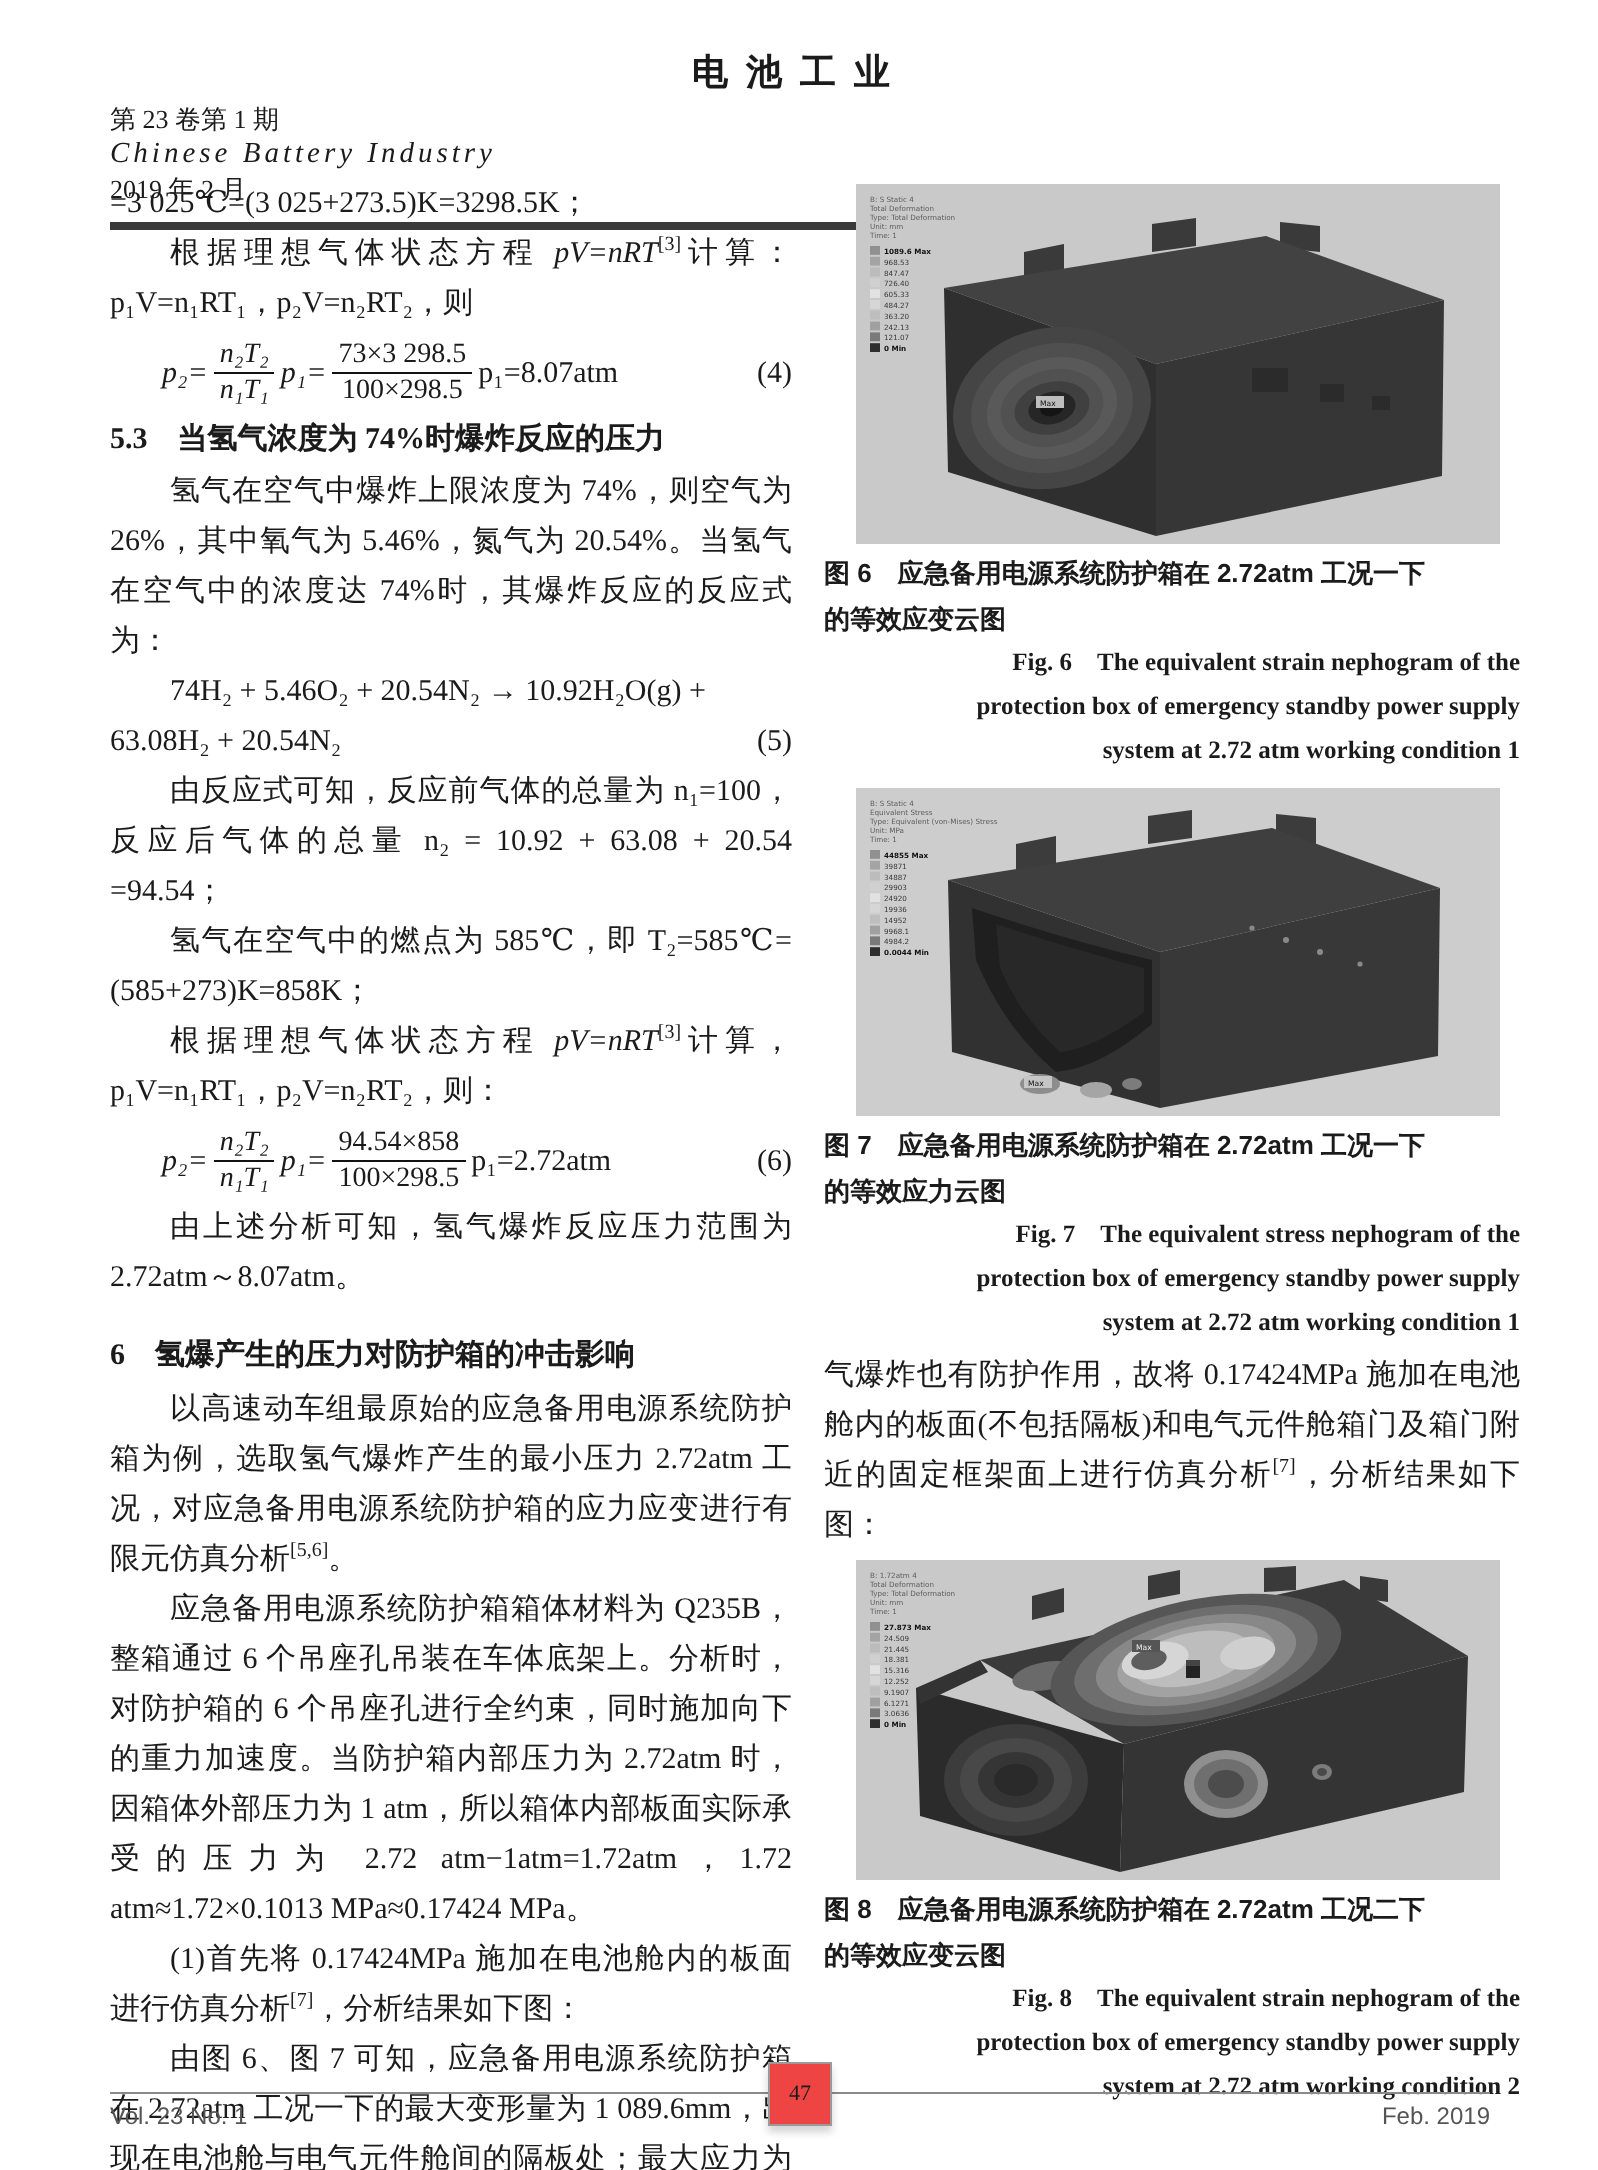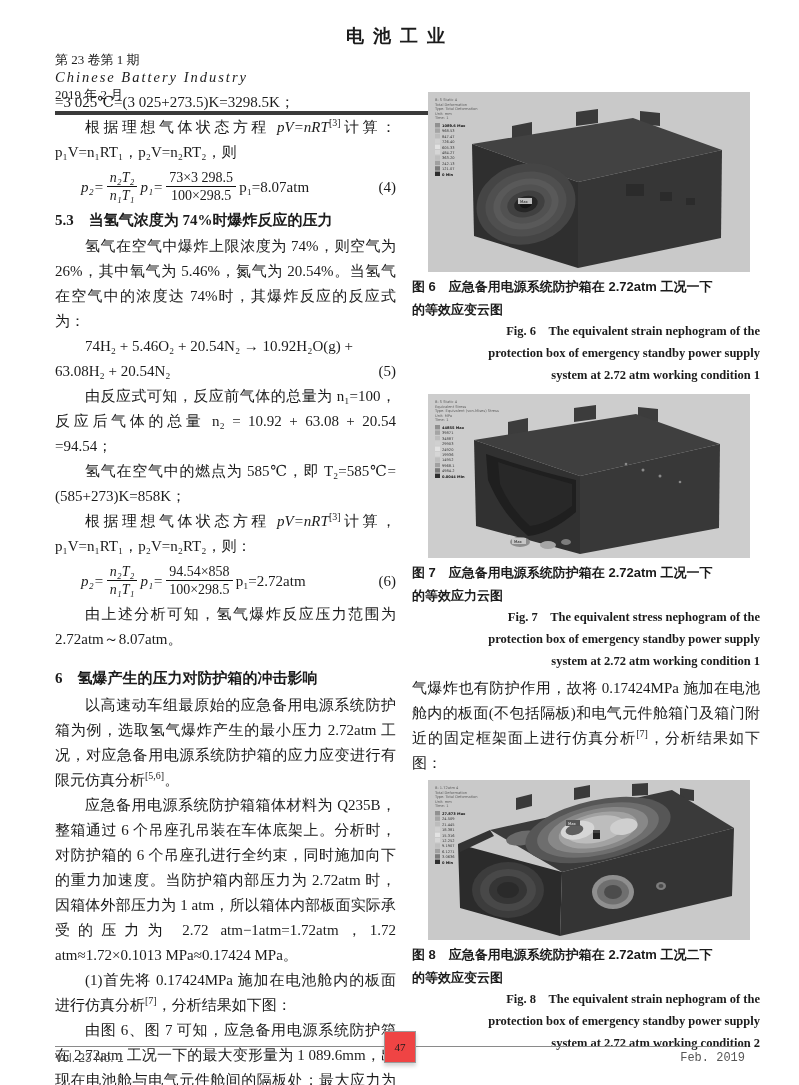--- a/index.html
+++ b/index.html
@@ -43,21 +43,21 @@
   .lv0{font-size:3.6px;fill:#111;font-weight:bold;}
   .maxtag{font-size:3.8px;fill:#111;}
   .maxtag-light{font-size:3.8px;fill:#eee;}
   
   .footer-line{position:absolute;left:55px;width:690px;top:1046px;height:1px;background:#8a8a8a;}
   .page-box{position:absolute;left:384px;top:1031px;width:30px;height:30px;background:#ef4444;
             border:1px solid #9a9a9a;box-shadow:0 3px 4px rgba(0,0,0,.18);
             display:flex;align-items:center;justify-content:center;font-size:11px;}
   .footer-vol{position:absolute;left:55px;top:1051px;font-family:"Liberation Sans","DejaVu Sans",sans-serif;
               font-size:12px;color:#555;}
-  .footer-date{position:absolute;right:54px;top:1051px;font-family:Liberation Mono, monospace;
+  .footer-date{position:absolute;right:54px;top:1051px;font-family:Liberation Sans, sans-serif;
                font-size:12px;color:#555;}
 </style>
 </head>
 <body>
 
 <div class="page">
 
   <div class="header">
     <div class="journal-cn">电池工业</div>
     <div class="header-row">

